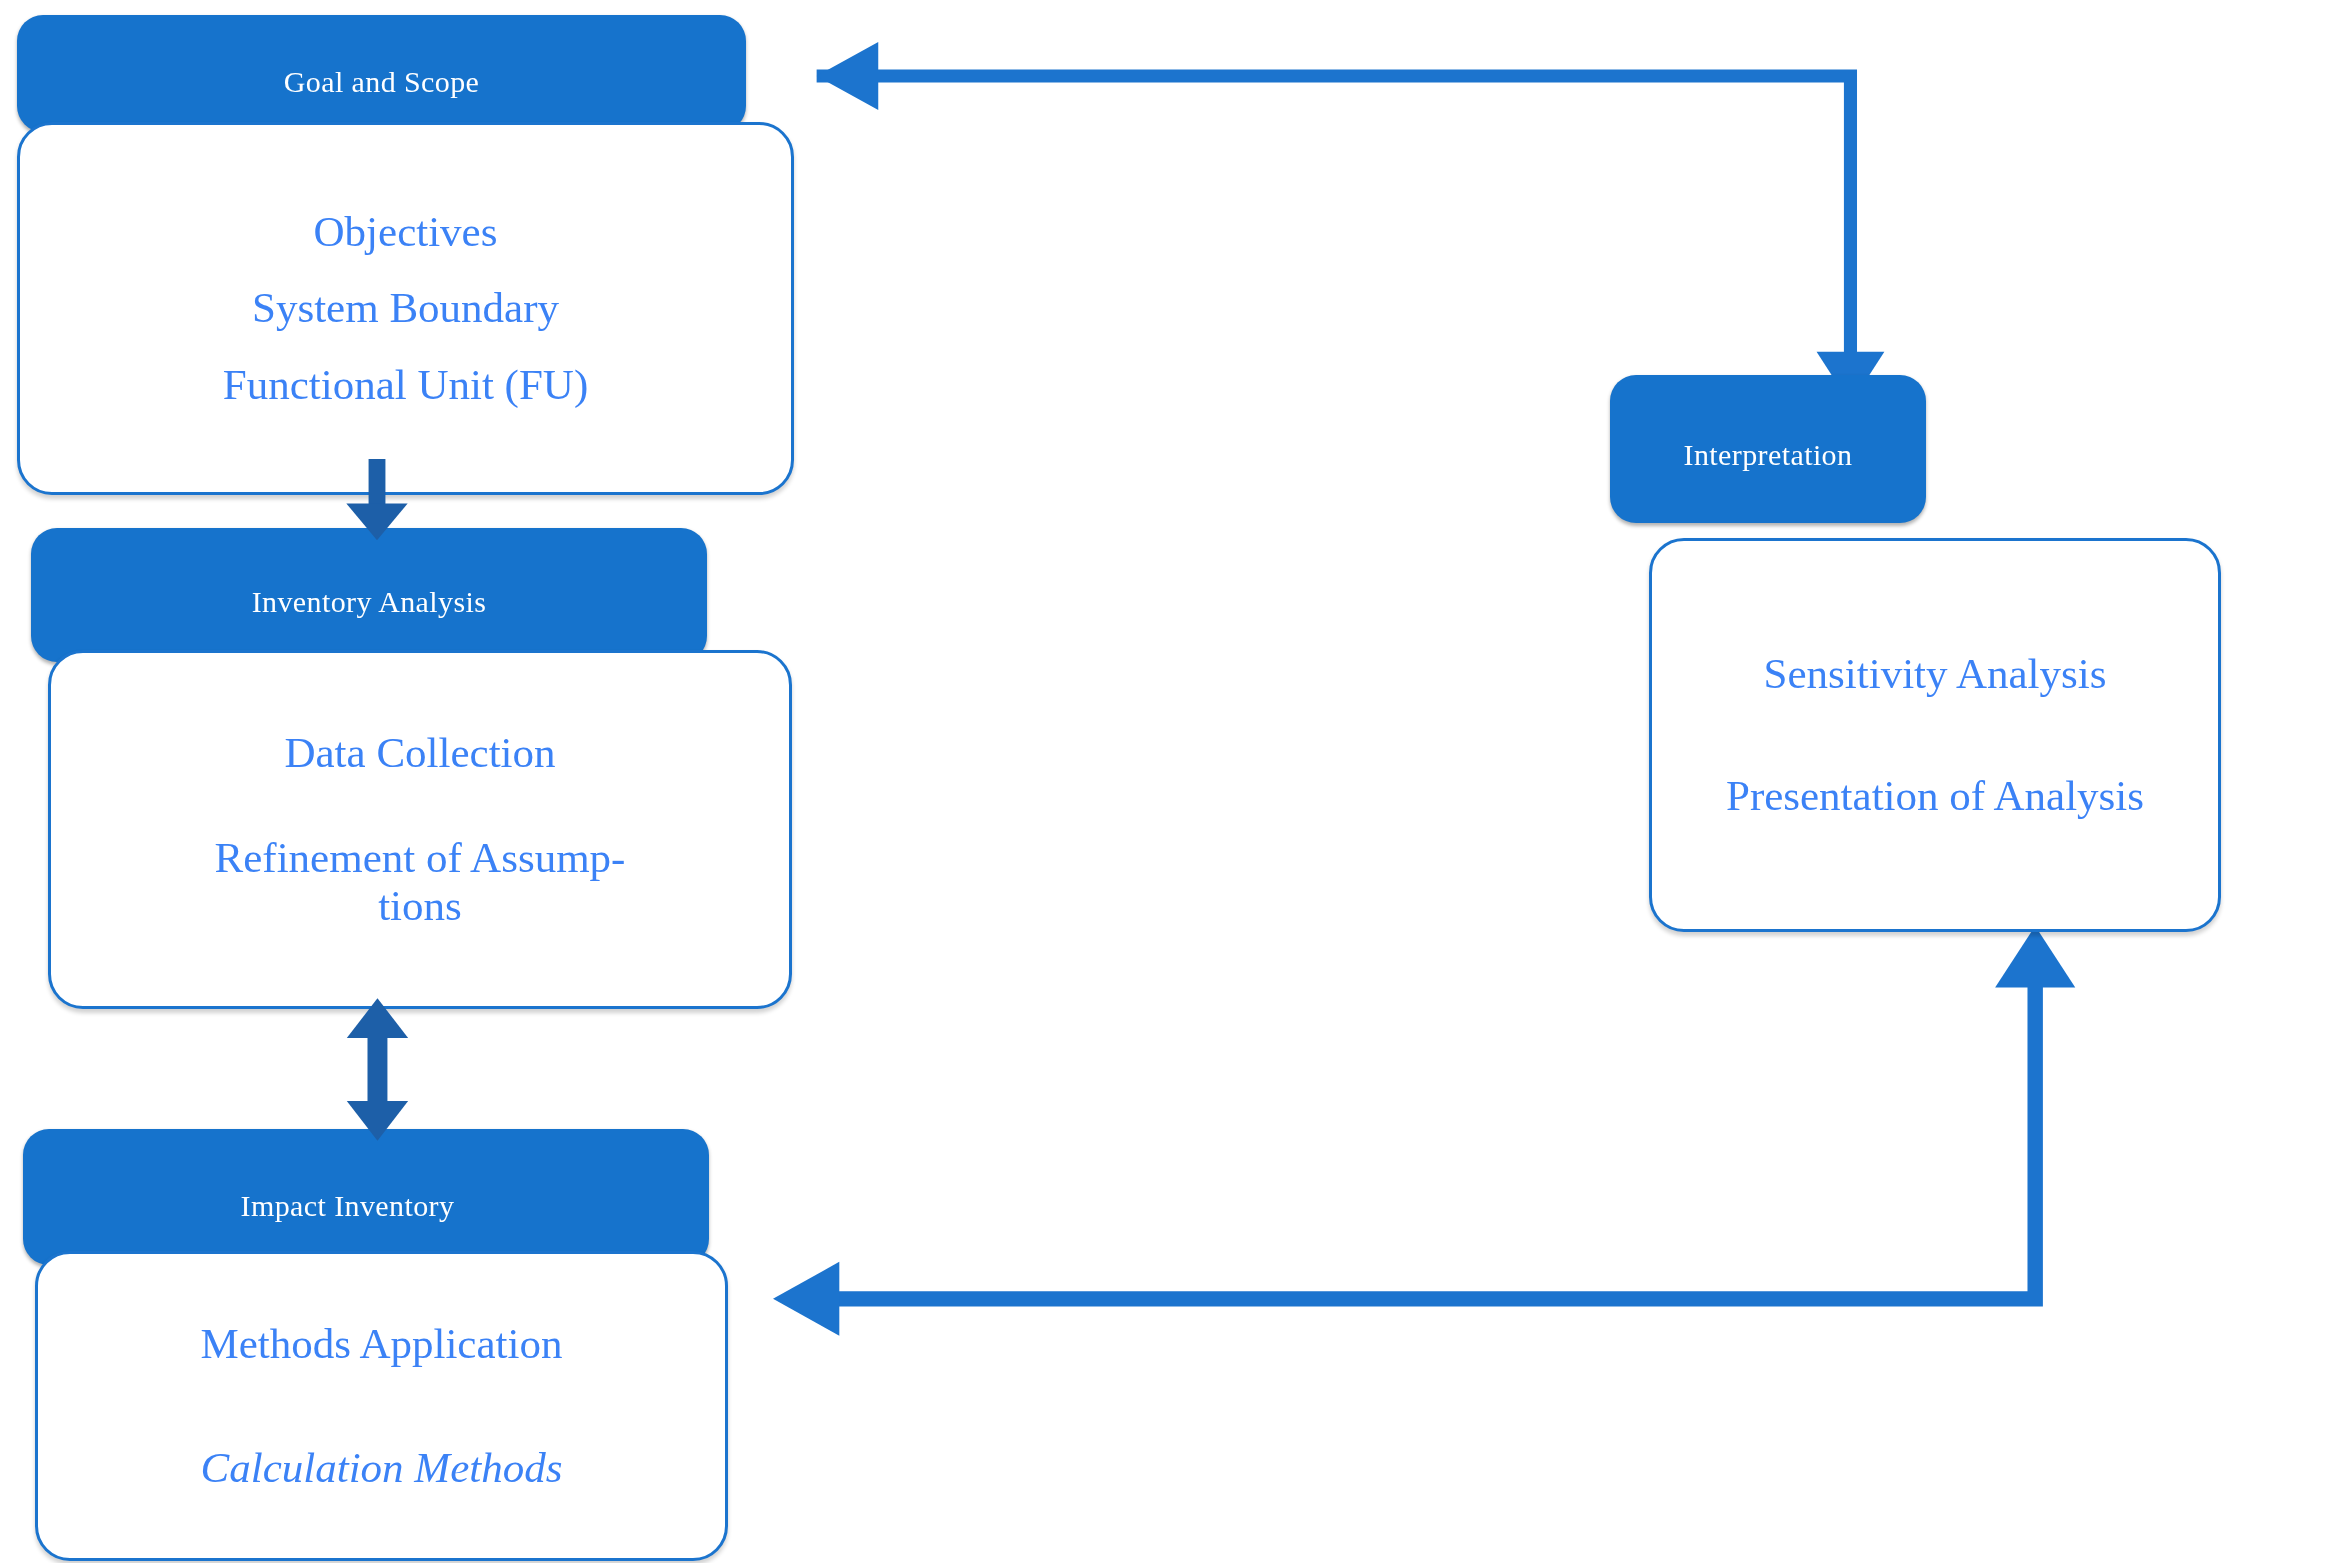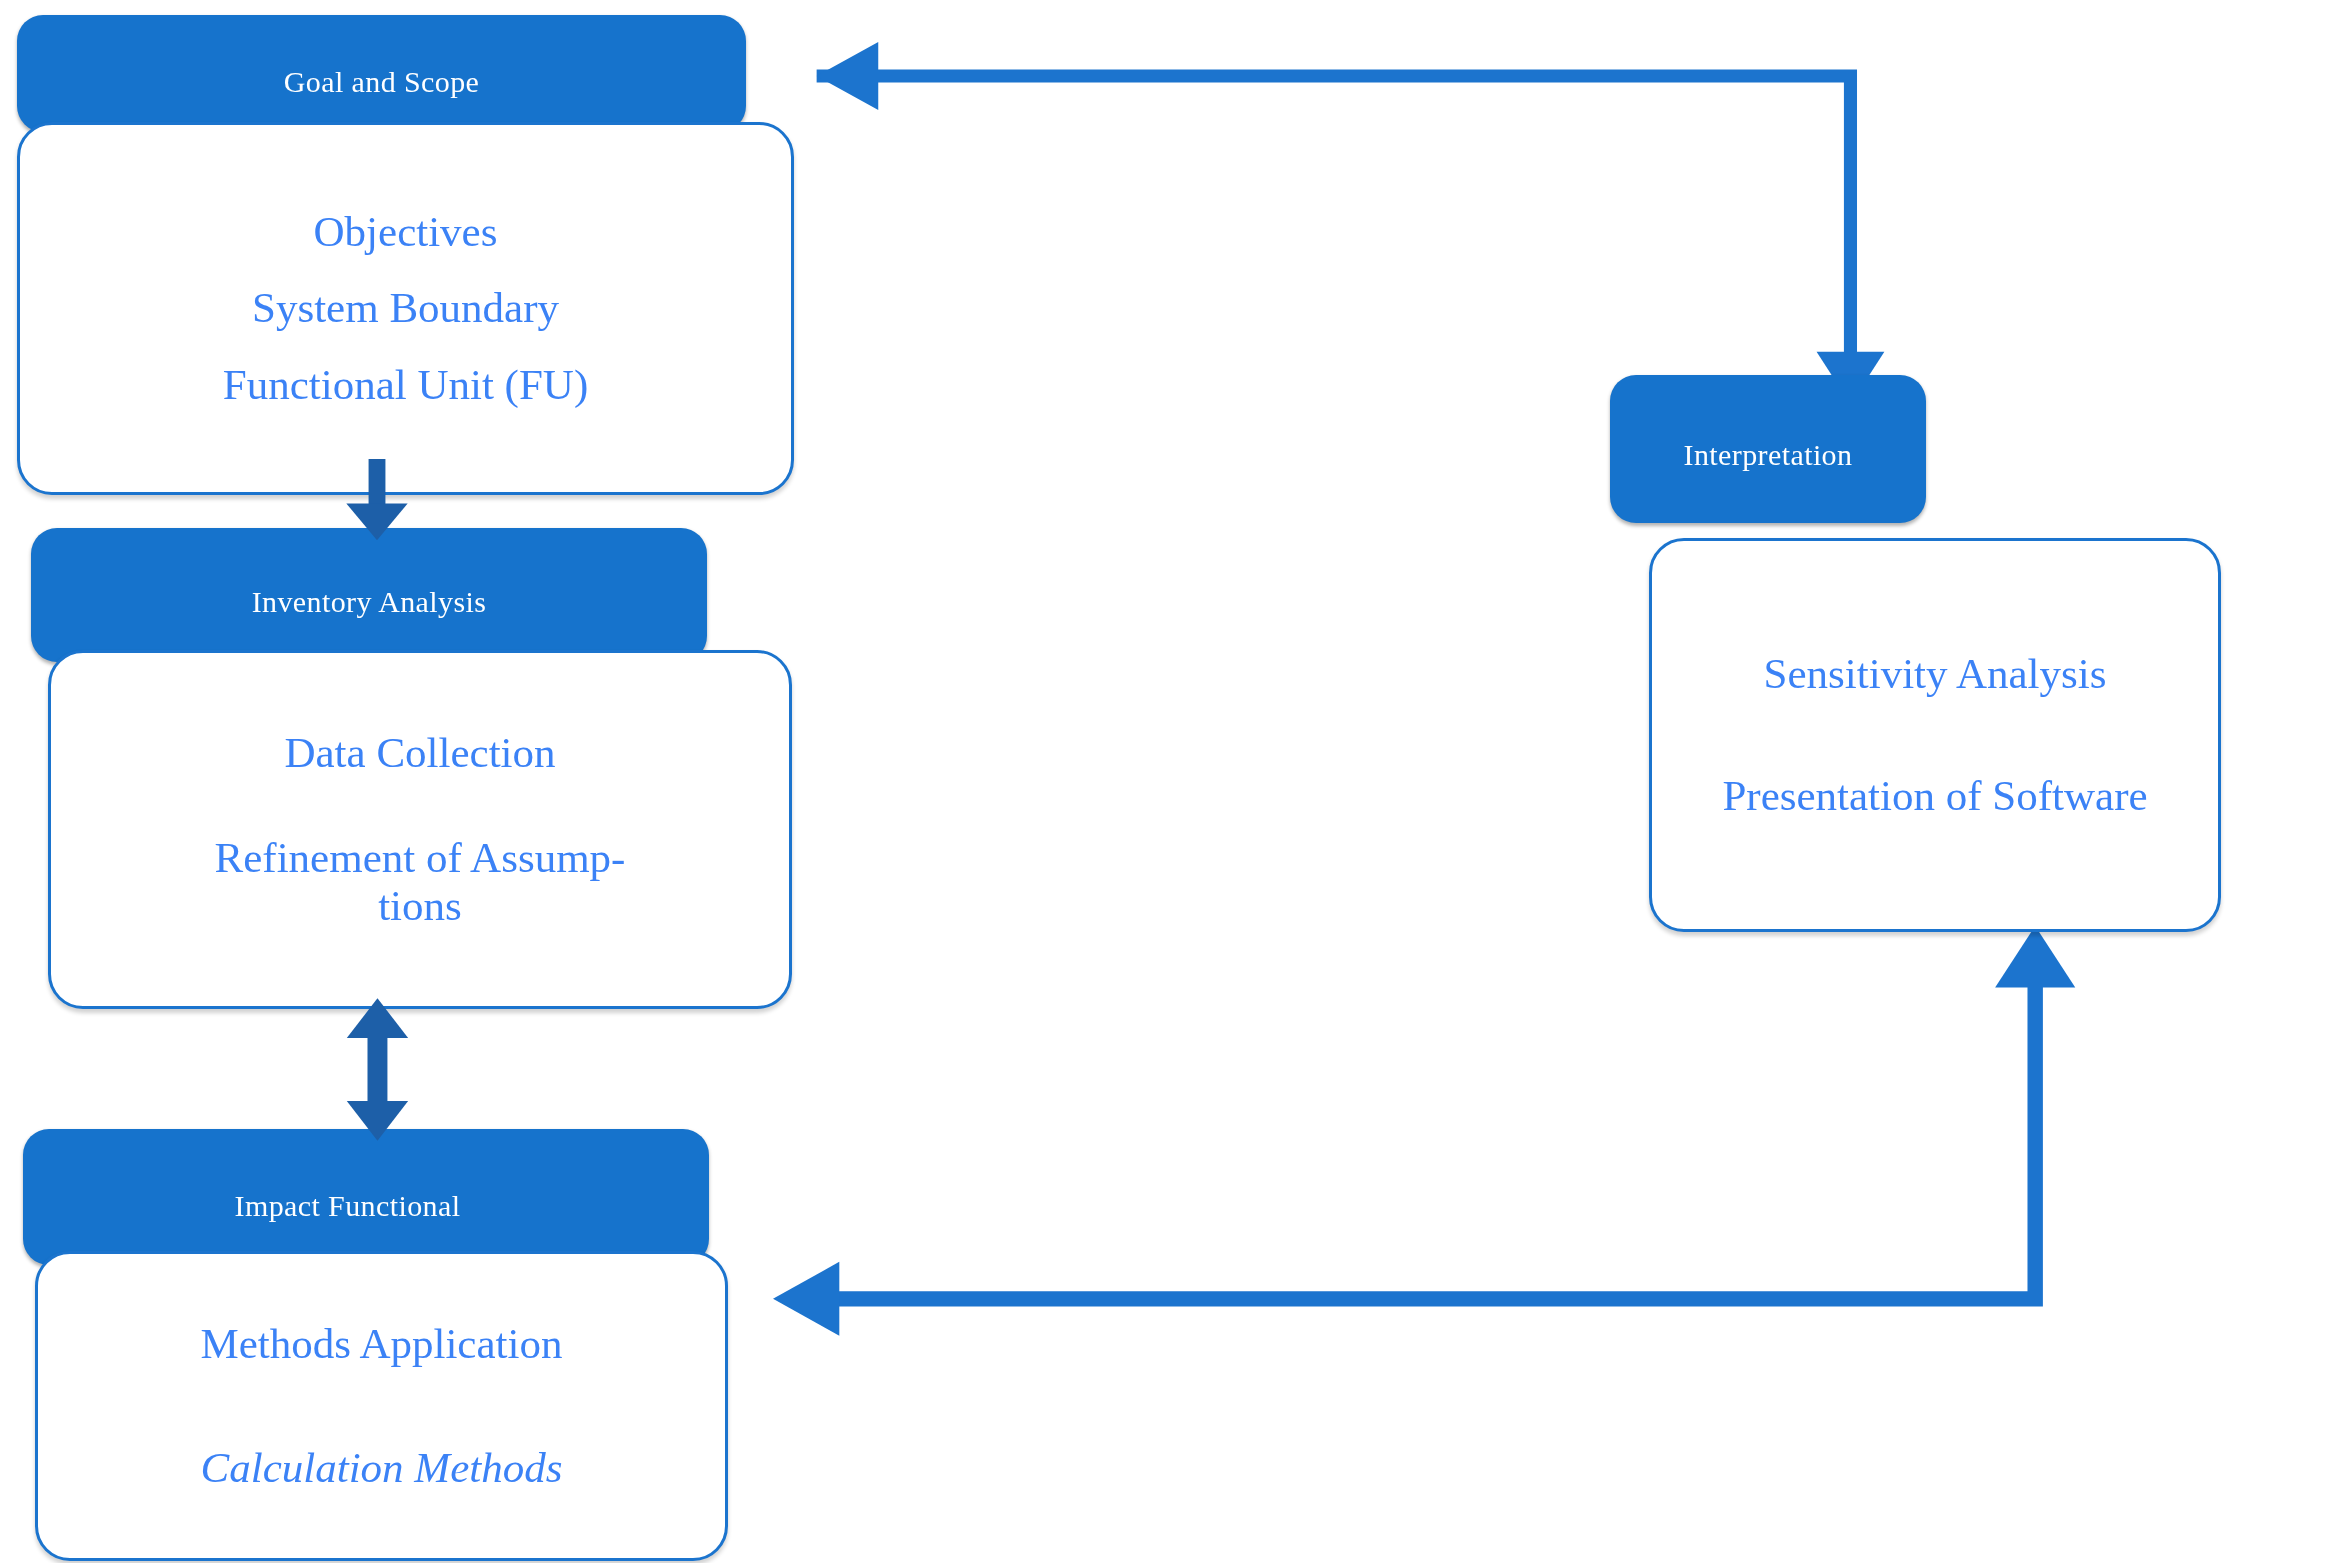--- a/index.html
+++ b/index.html
@@ -123,29 +123,29 @@
   <div class="node-header" id="inv-header">
     <span class="node-header-label">Inventory Analysis</span>
   </div>
   <div class="node-body" id="inv-body">
     <div class="node-body-line">Data Collection</div>
     <div class="node-body-line">Refinement of Assump-
 tions</div>
   </div>
 
   <div class="node-header" id="imp-header">
-    <span class="node-header-label">Impact Functional</span>
+    <span class="node-header-label">Impact Inventory</span>
   </div>
   <div class="node-body" id="imp-body">
     <div class="node-body-line">Methods Application</div>
     <div class="node-body-line">Calculation Methods</div>
   </div>
 
   <div class="node-header" id="int-header">
     <span class="node-header-label">Interpretation</span>
   </div>
   <div class="node-body" id="int-body">
     <div class="node-body-line">Sensitivity Analysis</div>
-    <div class="node-body-line">Presentation of Software</div>
+    <div class="node-body-line">Presentation of Analysis</div>
   </div>
 
 </div>
 
 
 </body></html>

